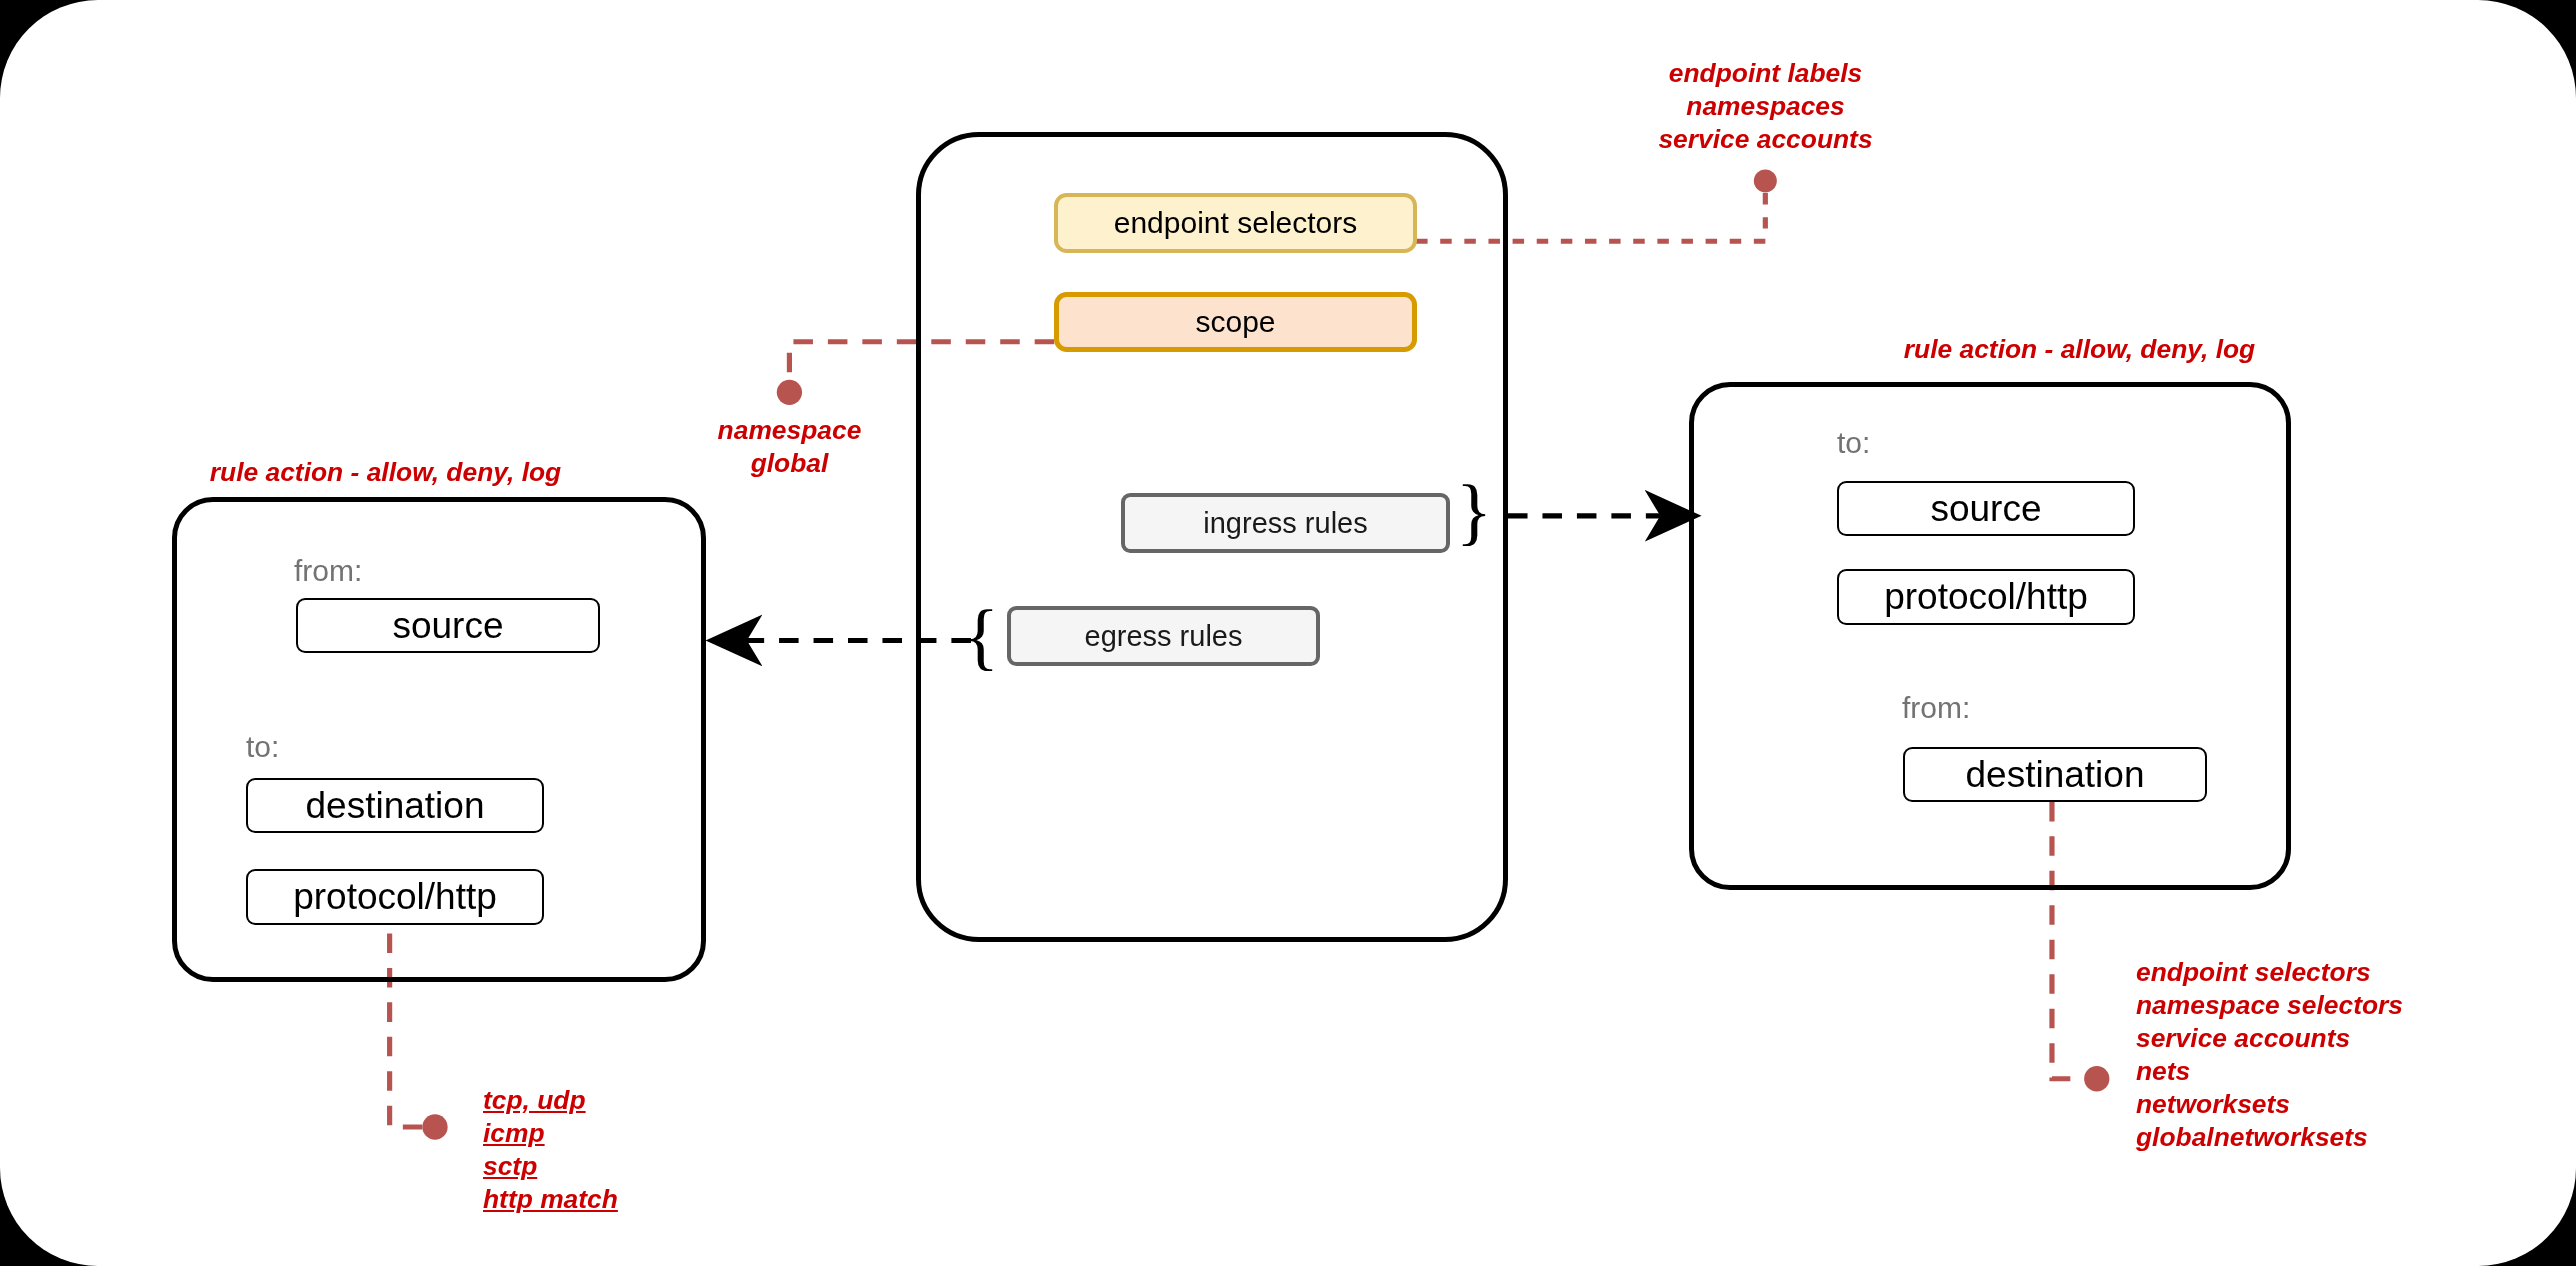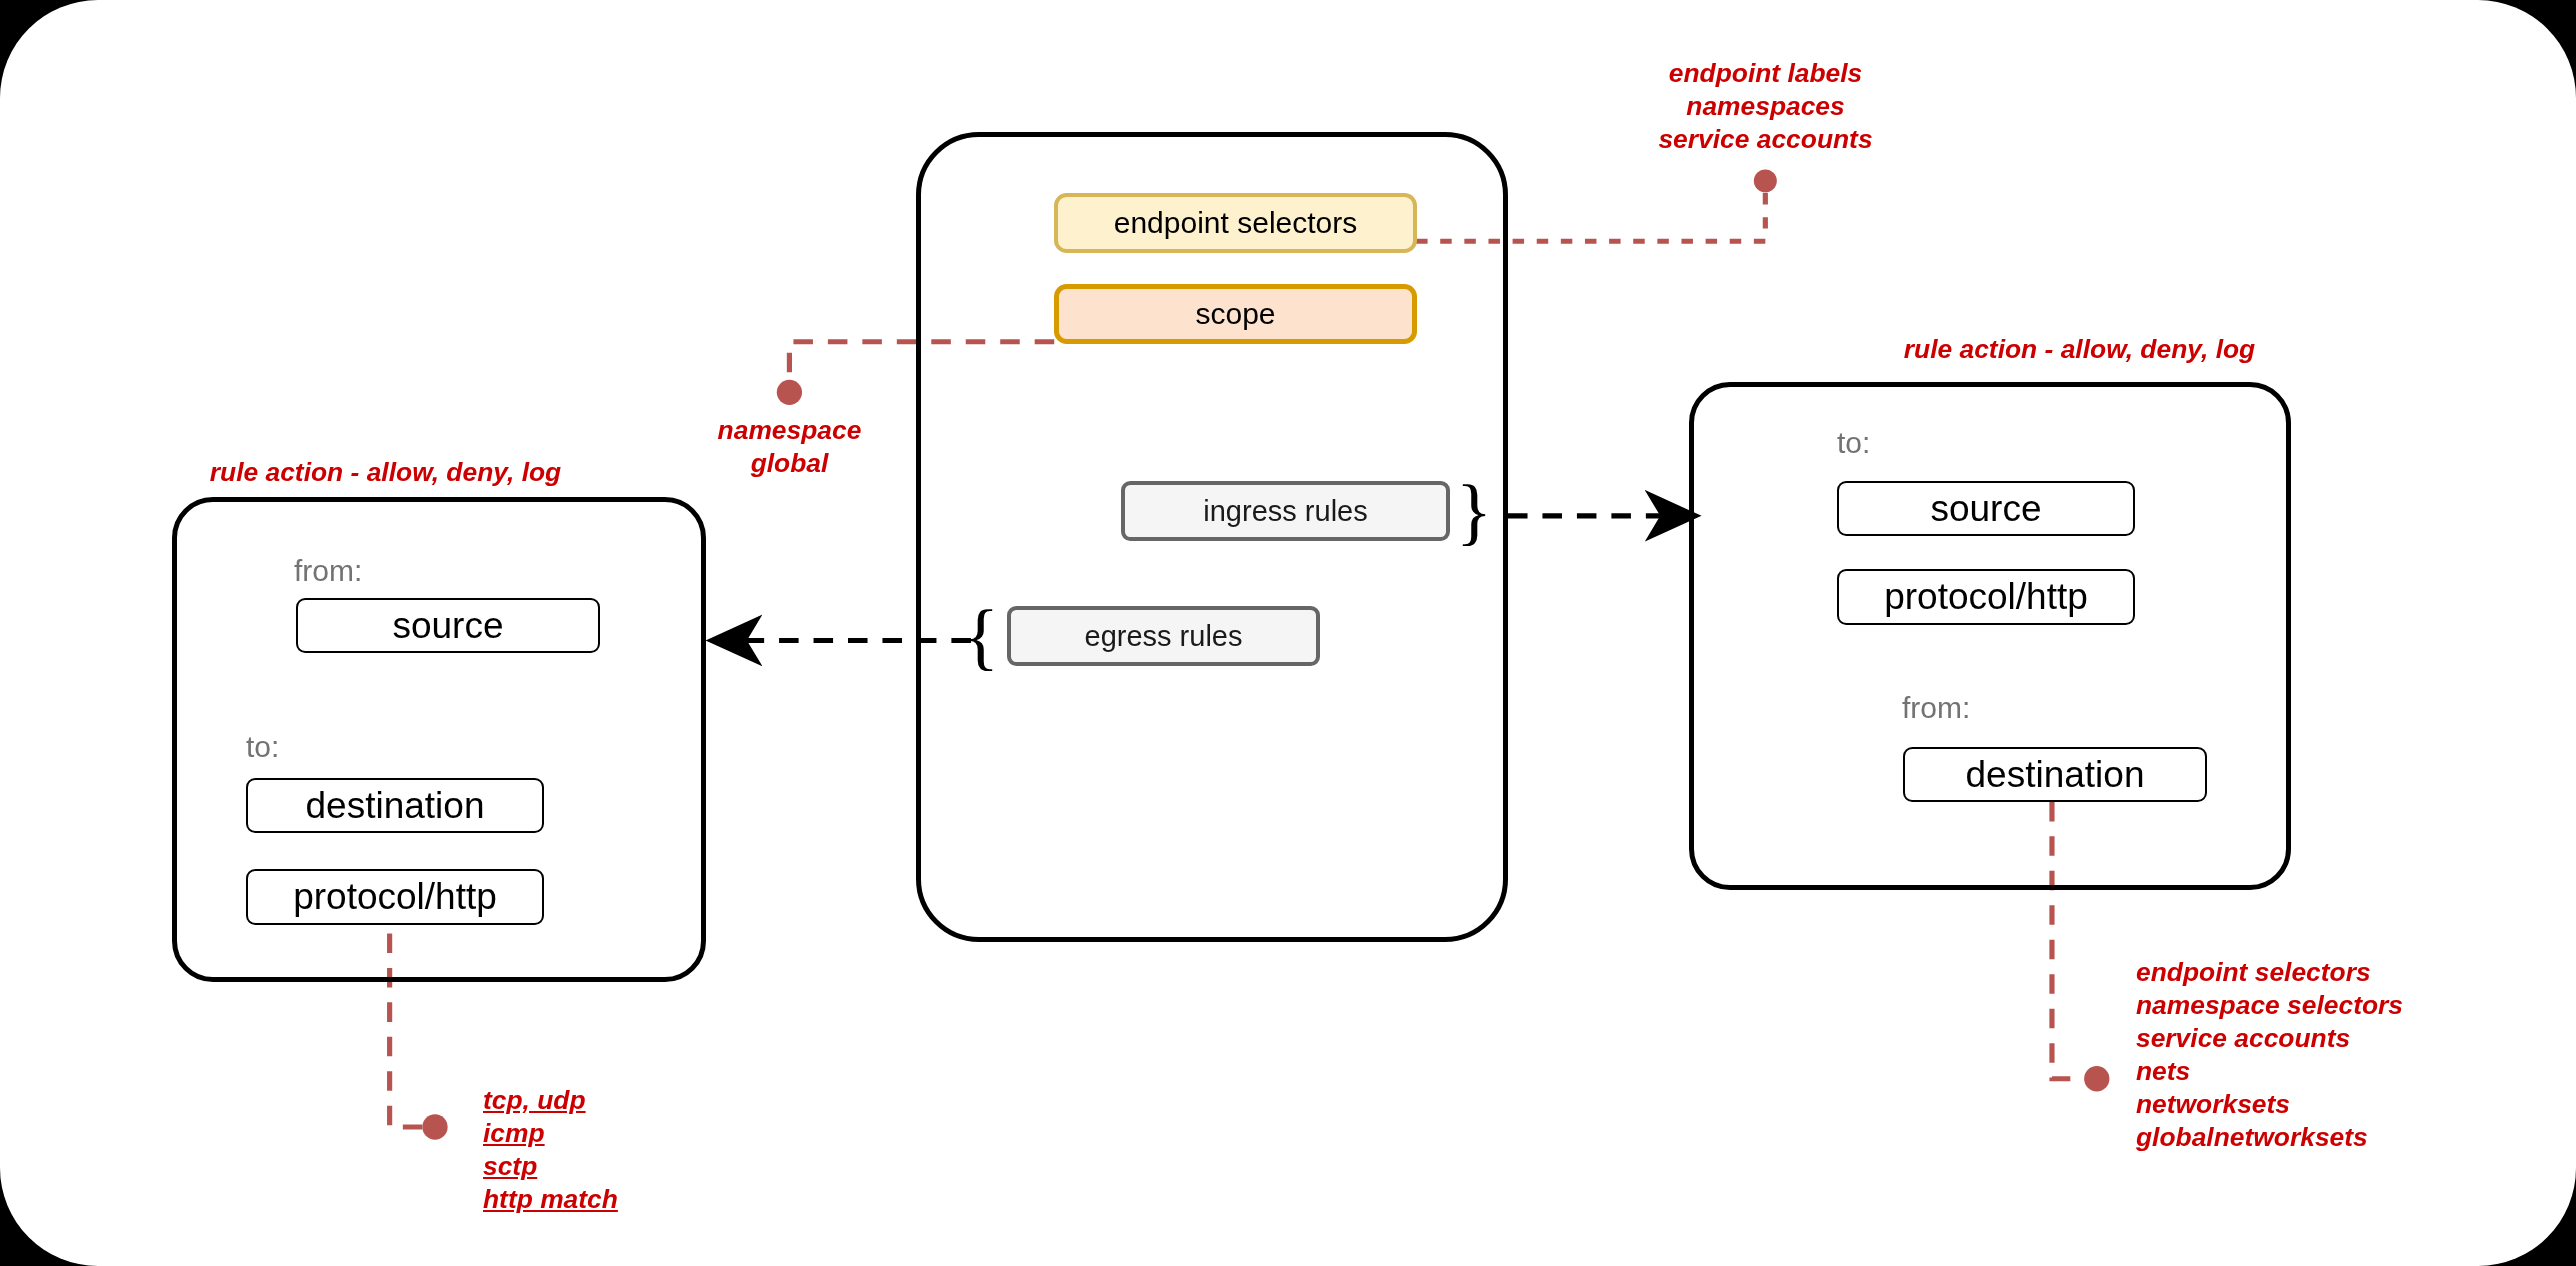--- a/index.html
+++ b/index.html
@@ -126,25 +126,25 @@
         <circle cx="3650" cy="1878" r="22" fill="#b85450"></circle>
       </g>
     </svg>
 
     <div class="rbox center-policy" style="left:916px;top:132px;width:592px;height:810px;"></div>
 
     <div class="rbox yellow-box" style="left:1054px;top:193px;width:363px;height:60px;">
       <span>endpoint selectors</span>
     </div>
 
-    <div class="rbox orange-box" style="left:1054px;top:284px;width:363px;height:60px;">
+    <div class="rbox orange-box" style="left:1054px;top:292px;width:363px;height:60px;">
       <span>scope</span>
     </div>
 
-    <div class="rbox gray-box" style="left:1121px;top:481px;width:329px;height:60px;">
+    <div class="rbox gray-box" style="left:1121px;top:493px;width:329px;height:60px;">
       <span>ingress rules</span>
     </div>
     <span class="brace" style="left:1456px;top:473px;">}</span>
 
     <div class="rbox gray-box" style="left:1007px;top:606px;width:313px;height:60px;justify-content:center;">
       <span>egress rules</span>
     </div>
     <span class="brace" style="left:963px;top:598px;">{</span>
 
     <div class="annot center" style="left:190px;top:456px;width:391px;">rule action - allow, deny, log</div>

